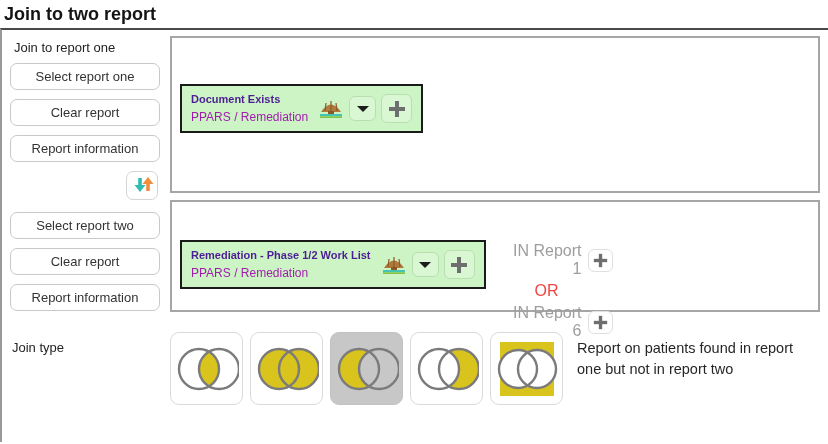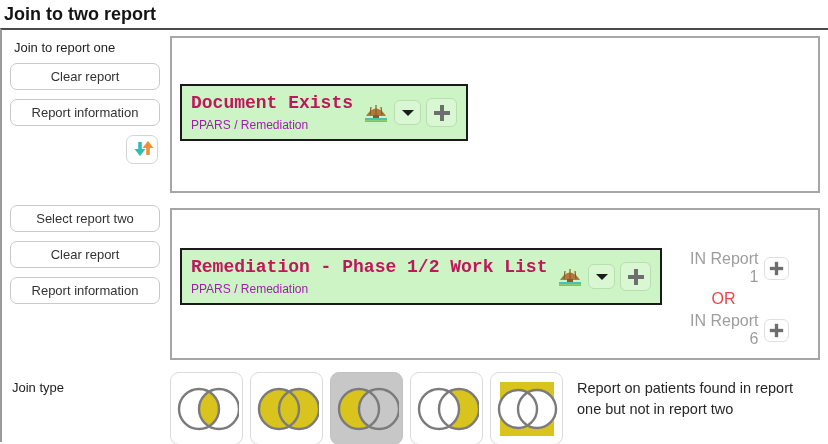--- a/index.html
+++ b/index.html
@@ -12,26 +12,26 @@
   .left-col { width:162px; flex:0 0 162px; padding:2px 10px 0 2px; }
   .section-label { font-size:13px; color:#222; margin:2px 0 8px 4px; }
   .side-btn { display:block; width:150px; background:#fff; border:1px solid #c9c9c9;
     border-radius:7px; padding:5px 2px; font-size:13px; color:#333; text-align:center;
     margin-bottom:9px; font-family:"Liberation Sans",sans-serif; cursor:pointer; }
   .swap-btn { display:block; margin-left:auto; margin-right:2px; width:32px; height:29px;
     background:#fff; border:1px solid #d4d4d4; border-radius:7px; cursor:pointer;
     padding:2px 0 0 3px; }
   .panel { flex:1; border:2px solid #a6a6a6; background:#fff; position:relative; }
   .panel-one { height:157px; }
-  .panel-two { height:152px; margin-top:15px; display:flex; }
+  .panel-two { height:112px; margin-top:0; display:flex; }
   .report-card { display:flex; align-items:center; gap:10px; background:#cdf4c5;
     border:2px solid #1a1a1a; padding:7px 9px; width:max-content; cursor:pointer; }
   .card-one { margin:46px 0 0 8px; }
   .card-two { margin:38px 0 0 8px; align-self:flex-start; }
-  .card-title { font-size:18px; font-weight:bold; color:#be185d;font-family:Liberation Mono, monospace; }
+  .card-title { font-size:11px; font-weight:bold; color:#4c1d95; }
   .card-sub { font-size:12px; color:#a21caf; margin-top:5px; }
   .card-icons { display:flex; align-items:center; gap:5px; }
   .mini-btn { border:1px solid #b9dfb0; background:rgba(255,255,255,0.25); border-radius:6px;
     display:flex; align-items:center; justify-content:center; cursor:pointer; }
   .dd-btn { width:27px; height:25px; }
   .plus-btn { width:31px; height:29px; }
   .conditions { margin:40px 0 0 26px; }
   .cond-row { display:flex; align-items:center; gap:6px; margin-bottom:4px; }
   .cond-label { font-size:16px; color:#9d9d9d; width:70px; text-align:right; }
   .cond-or { font-size:16px; color:#ef4444; width:70px; text-align:center; margin:3px 0 4px 0; }
@@ -49,20 +49,21 @@
 </head>
 <body>
 
 <div class="page-title">Join to two report</div>
 
 <div class="content-box">
 
   <div class="row">
     <div class="left-col">
       <div class="section-label">Join to report one</div>
+      <button class="side-btn">Select report one</button>
       <button class="side-btn">Clear report</button>
       <button class="side-btn">Report information</button>
       <button class="swap-btn">
         <svg width="24" height="22" viewBox="0 0 24 22">
           <rect x="6.2" y="4" width="3.6" height="8" fill="#2fbdb3"></rect>
           <polygon points="2.5,11 13.5,11 8,18" fill="#2fbdb3"></polygon>
           <rect x="14.2" y="9" width="3.6" height="8" fill="#ef8e3c"></rect>
           <polygon points="10.5,10 21.5,10 16,3" fill="#ef8e3c"></polygon>
         </svg>
       </button>

